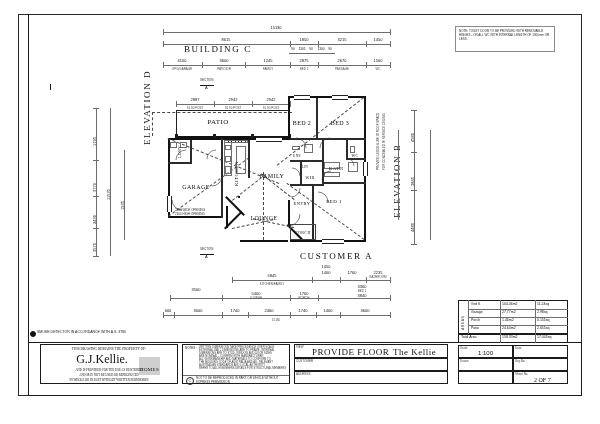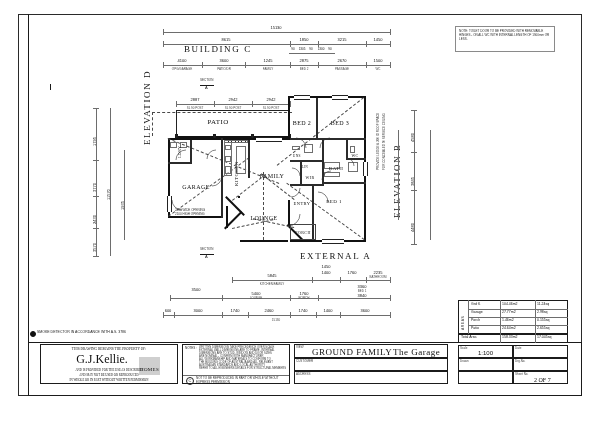--- a/index.html
+++ b/index.html
@@ -55,21 +55,21 @@
 
   <div class="bxg" style="left:455px;top:26px;width:100px;height:26px;border-color:#8a8a8a;"></div>
   <div class="txt t3" style="left:459px;top:29px;width:94px;white-space:normal;line-height:1.35;color:#2c2c2c;">NOTE: TOILET DOOR TO BE PROVIDED WITH REMOVABLE HINGES - ON ALL WC WITH INTERNAL LENGTH OF 1900mm OR LESS.</div>
 
   <div class="txt t9 serif elev" style="left:184px;top:45px;">BUILDING  C</div>
 
   <div class="txt t9 serif elev rot90" style="left:143px;top:145px;">ELEVATION  D</div>
 
   <div class="txt t9 serif elev rot90" style="left:393px;top:218px;">ELEVATION  B</div>
 
-  <div class="txt t9 serif elev" style="left:300px;top:252px;">EXTERNAL  A</div>
+  <div class="txt t9 serif elev" style="left:300px;top:252px;">CUSTOMER  A</div>
 
   <div class="ln hl grey" style="left:163px;top:32px;width:227px;"></div>
   <div class="ln vl grey" style="left:163px;top:29px;height:6px;"></div>
   <div class="ln vl grey" style="left:390px;top:29px;height:6px;"></div>
   <div class="txt t4 ctr" style="left:276px;top:26px;">15130</div>
 
   <div class="ln hl grey" style="left:163px;top:44px;width:227px;"></div>
   <div class="ln vl grey" style="left:163px;top:41px;height:6px;"></div>
   <div class="ln vl grey" style="left:290px;top:41px;height:6px;"></div>
   <div class="ln vl grey" style="left:318px;top:41px;height:6px;"></div>
@@ -358,22 +358,22 @@
     <div class="txt t3" style="position:static;color:#333;transform:scale(0.9);transform-origin:0 0;">THE BUILDING CODE OF AUSTRALIA AND ALL RELEVANT</div>
     <div class="txt t3" style="position:static;color:#333;transform:scale(0.9);transform-origin:0 0;">AUSTRALIAN STANDARDS AND LOCAL AUTHORITY</div>
     <div class="txt t3" style="position:static;color:#333;transform:scale(0.9);transform-origin:0 0;">REFER TO ALL ENGINEERS DETAILS FOR STRUCTURAL MEMBERS</div>
   </div>
   <div class="ln hl grey" style="left:183px;top:375px;width:106px;"></div>
   <div class="abs" style="left:186px;top:377px;width:6px;height:6px;border:0.6px solid #222;border-radius:50%;font-size:4px;line-height:6px;text-align:center;color:#222;">C</div>
   <div class="txt t3" style="left:196px;top:377px;width:90px;white-space:normal;line-height:1.2;color:#333;">NOT TO BE REPRODUCED IN PART OR WHOLE WITHOUT EXPRESS PERMISSION</div>
 
   <div class="tb" style="left:294px;top:344px;width:154px;height:14px;"></div>
   <div class="txt t3" style="left:296px;top:346px;color:#444;">VIEW</div>
-  <div class="txt t9 serif" style="left:312px;top:348px;letter-spacing:0.5px;">GROUND  FAMILY</div>
-  <div class="txt t9 serif" style="left:393px;top:348px;letter-spacing:0.5px;">The Garage</div>
+  <div class="txt t9 serif" style="left:312px;top:348px;letter-spacing:0.5px;">PROVIDE  FLOOR</div>
+  <div class="txt t9 serif" style="left:393px;top:348px;letter-spacing:0.5px;">The Kellie</div>
 
   <div class="tb" style="left:294px;top:358px;width:154px;height:13px;"></div>
   <div class="txt t3" style="left:296px;top:360px;color:#444;">CUSTOMER</div>
   <div class="txt t5" style="left:312px;top:364px;"></div>
 
   <div class="tb" style="left:294px;top:371px;width:154px;height:13px;"></div>
   <div class="txt t3" style="left:296px;top:373px;color:#444;">ADDRESS</div>
   <div class="txt t5" style="left:312px;top:377px;"></div>
 
   <div class="tb" style="left:458px;top:300px;width:110px;height:34px;"></div>

